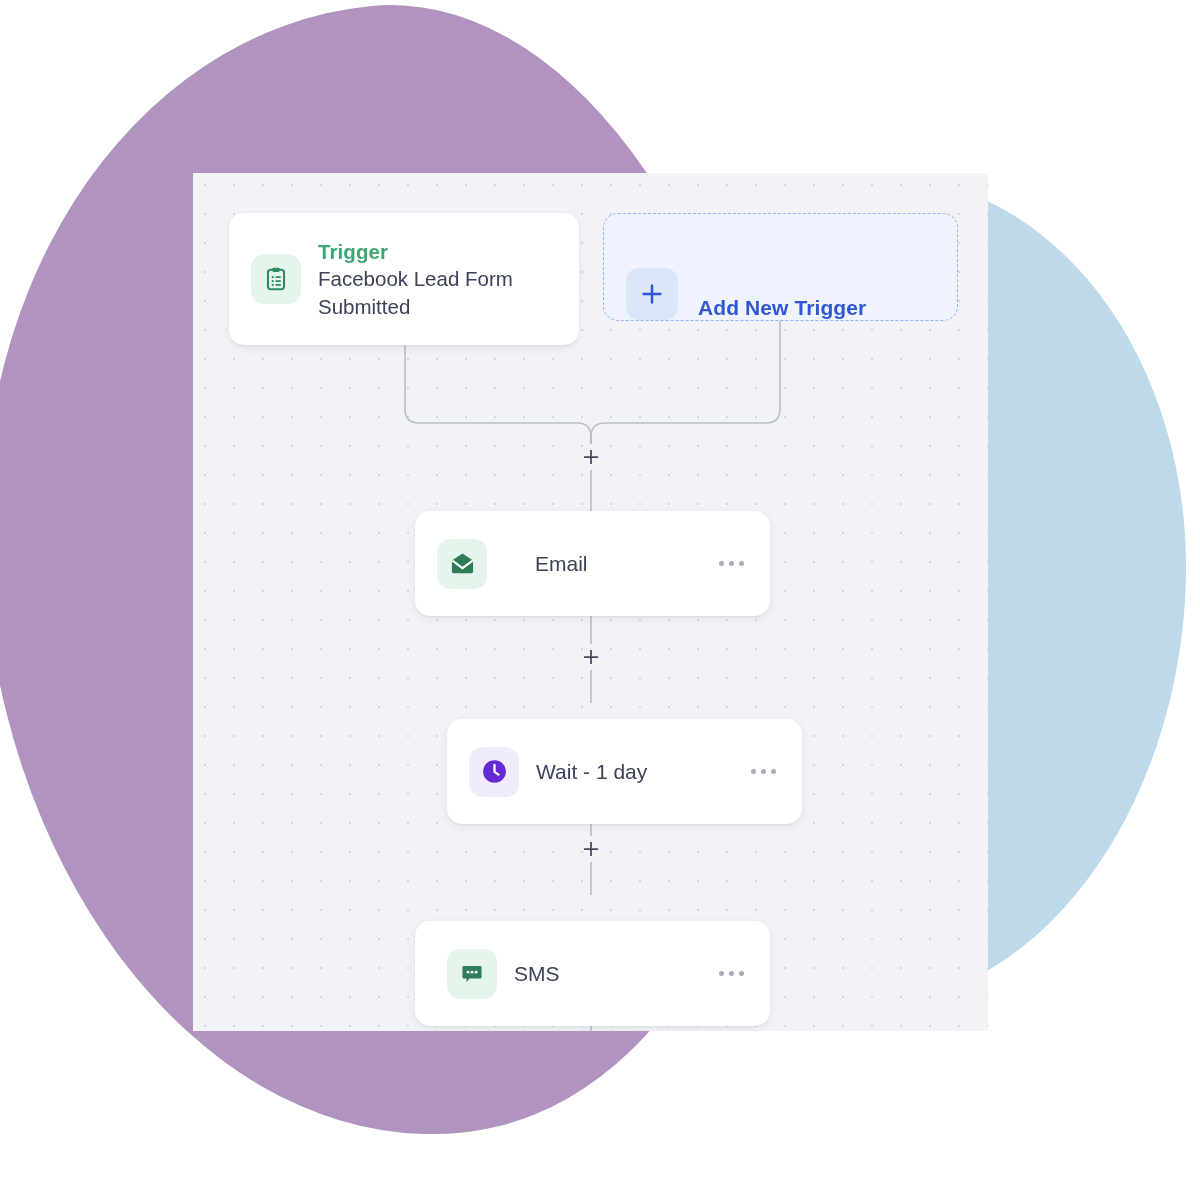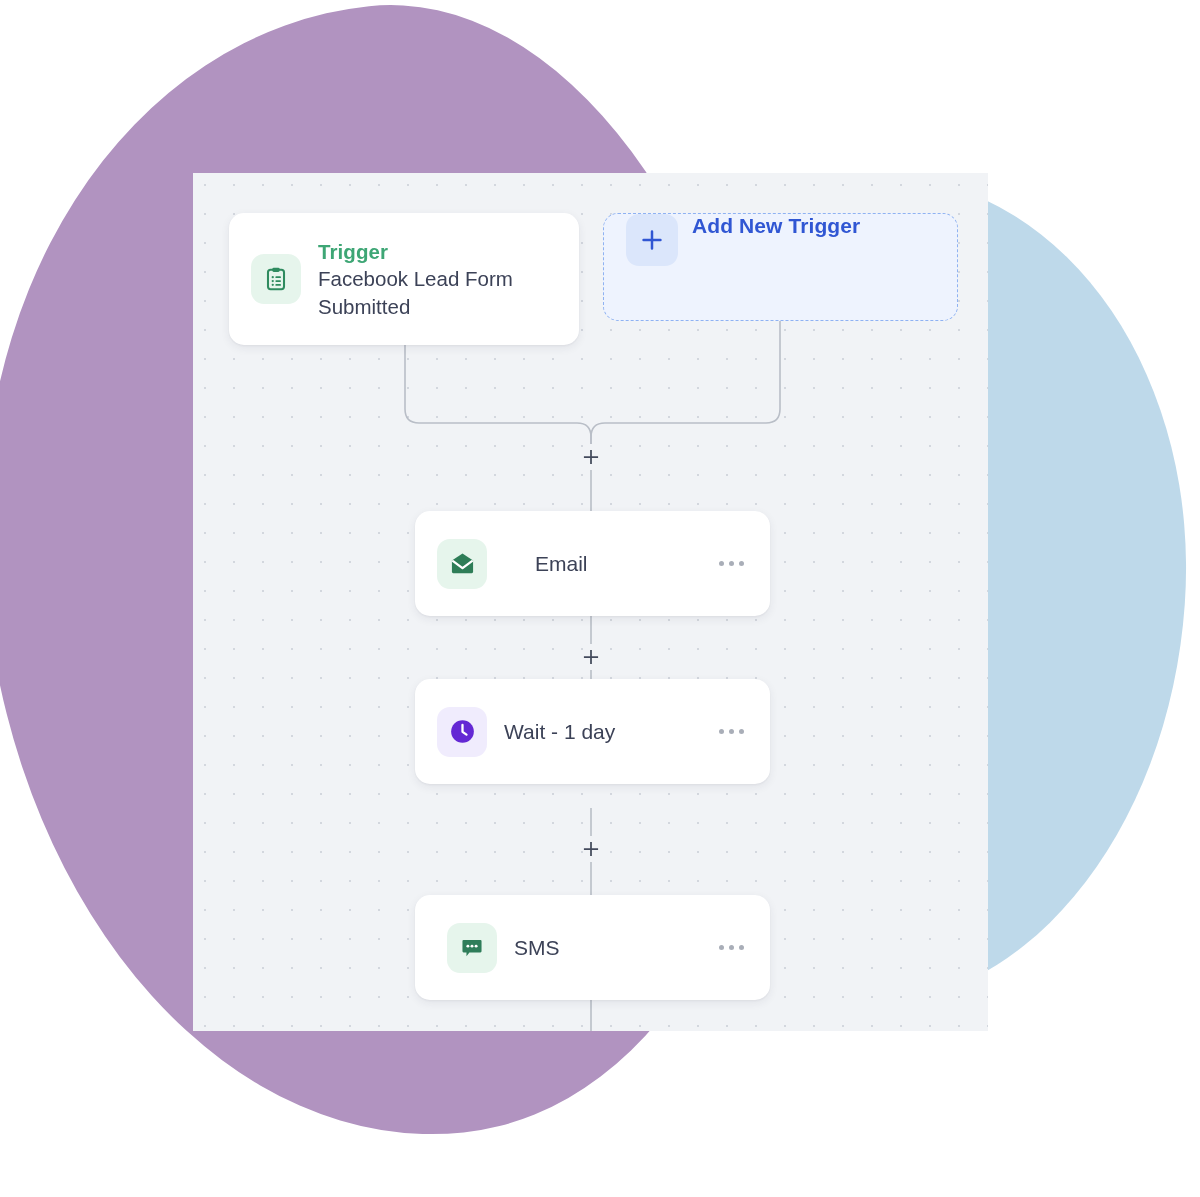--- a/index.html
+++ b/index.html
@@ -143,23 +143,23 @@
     position: absolute;
     left: 410px;
     top: 40px;
     width: 355px;
     height: 108px;
     background: #eef3fe;
     border: 1.7px dashed #8fb2f2;
     border-radius: 15px;
     box-sizing: border-box;
     display: flex;
-    align-items: flex-start;
+    align-items: flex-end;
     padding: 0 22px;
-    gap: 14px;
+    gap: 20px;
     cursor: pointer;
   }
   #add-trigger-plus-badge {
     width: 52px;
     height: 52px;
     border-radius: 13px;
     background: #dbe6fb;
     display: flex;
     align-items: center;
     justify-content: center;
@@ -176,22 +176,22 @@
   .step-card {
     left: 222px;
     width: 355px;
     height: 105px;
     display: flex;
     align-items: center;
     padding: 0 22px;
     gap: 17px;
   }
   #email-card { top: 338px; gap: 48px; }
-  #wait-card  { top: 506px; }
-  #sms-card   { top: 722px; padding-left: 32px; }
+  #wait-card  { top: 546px; margin-left: 32px; }
+  #sms-card   { top: 748px; padding-left: 32px; }
 
   .step-label {
     color: #3c4257;
     font-size: 21px;
     font-weight: 400;
     flex: 1 1 auto;
   }
   .more-menu {
     display: flex;
     gap: 5px;

